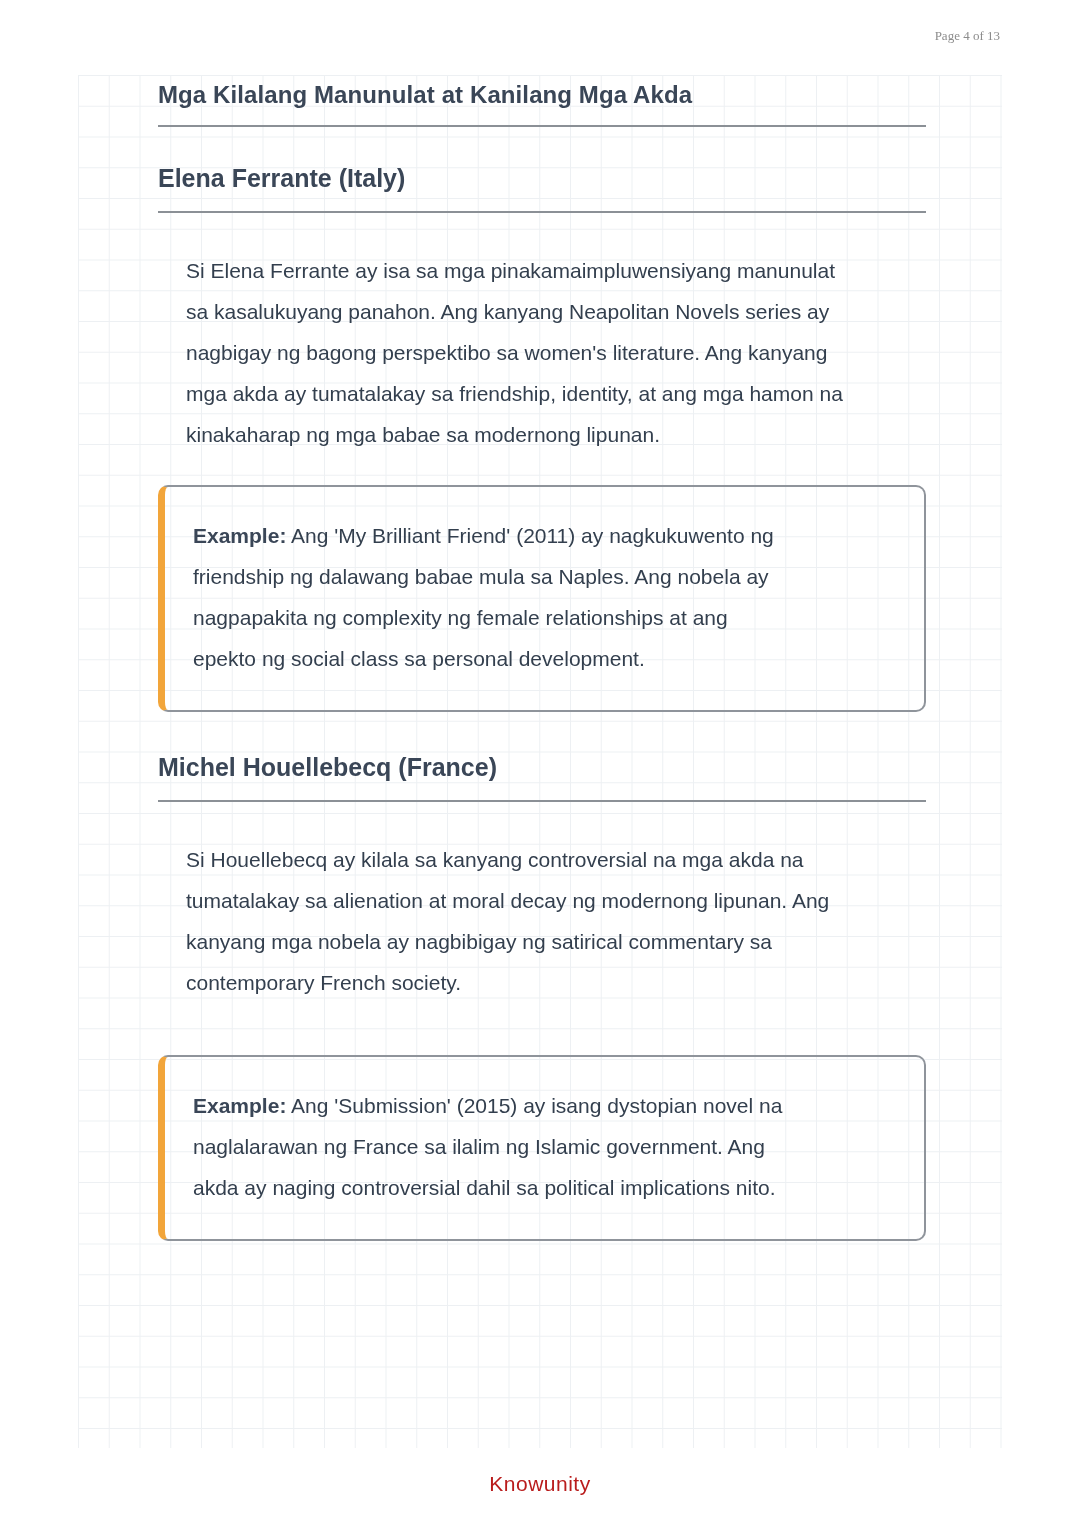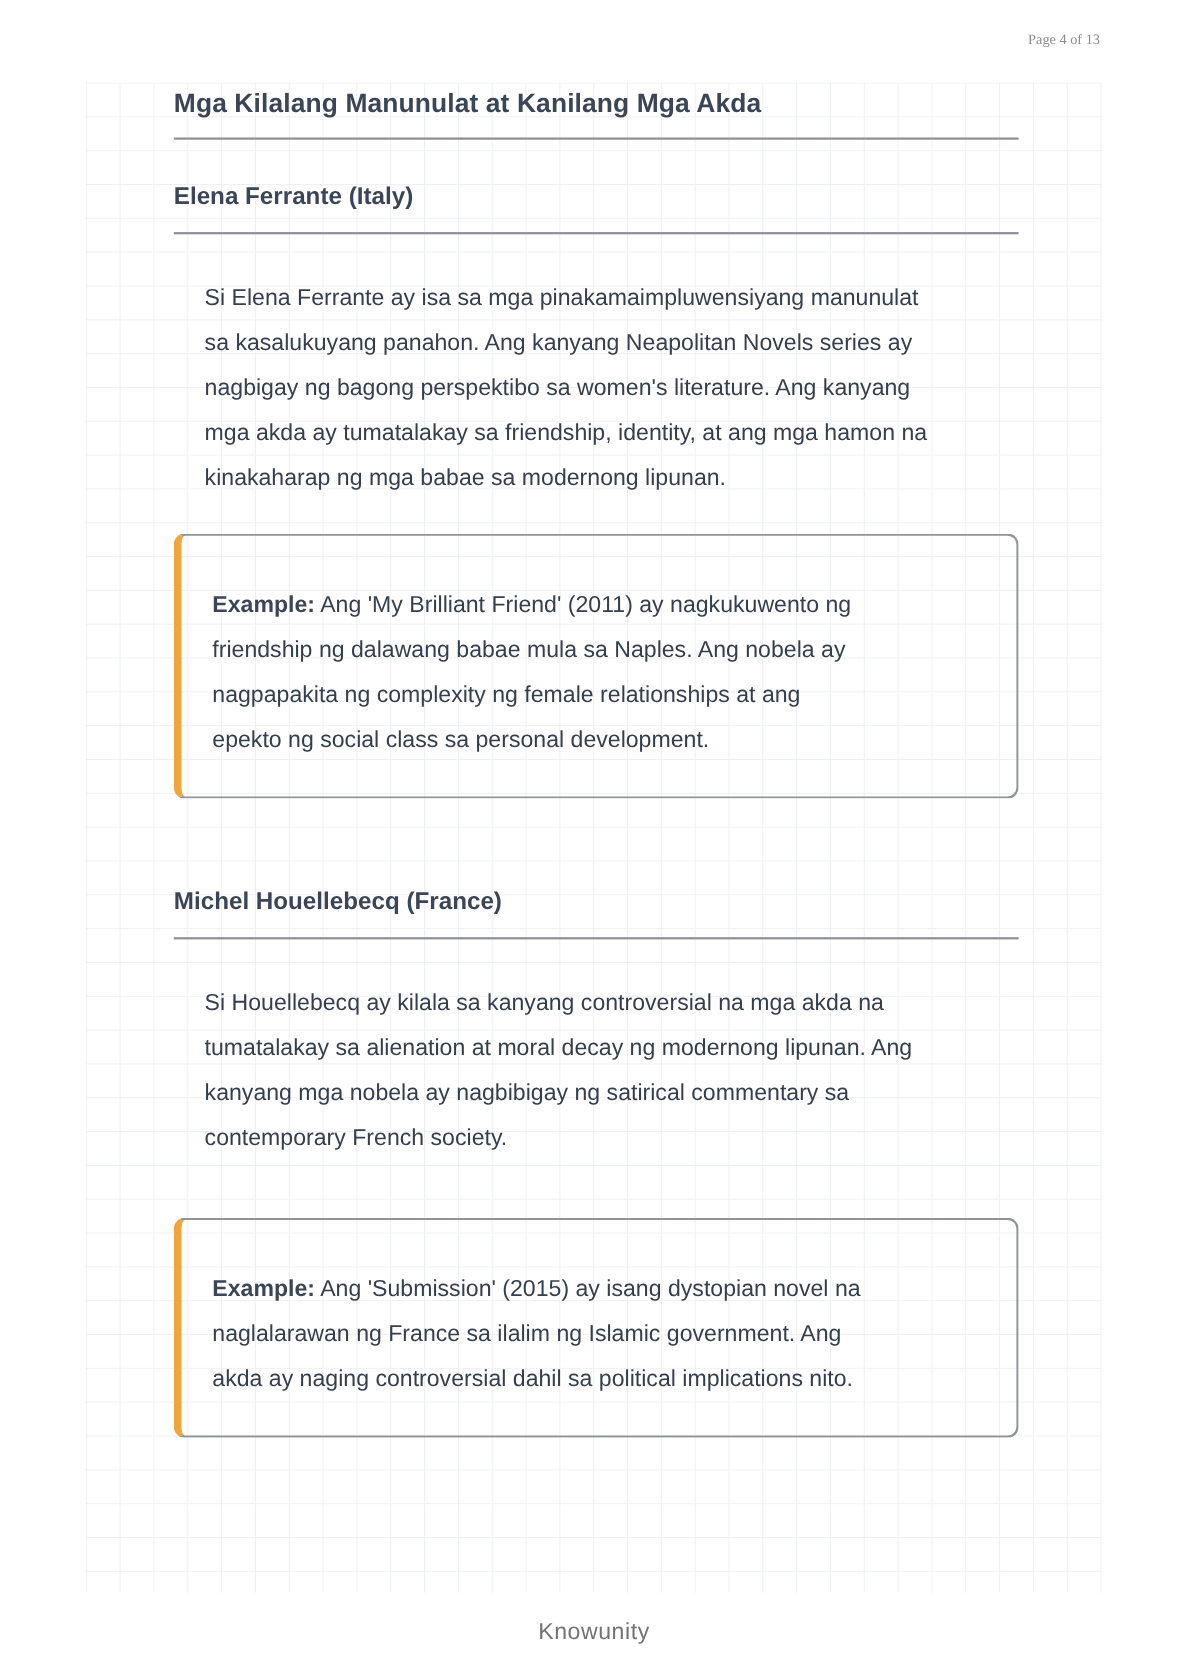--- a/index.html
+++ b/index.html
@@ -42,59 +42,59 @@
 
   h1.doc-title {
     margin-top: 4px;
     font-size: 24px;
     line-height: 32px;
     font-weight: 700;
     color: #3a4657;
     letter-spacing: 0.1px;
   }
   h2.section-heading {
-    font-size: 22px;
+    font-size: 25px;
     line-height: 30px;
     font-weight: 700;
     color: #3a4657;
   }
   .rule {
     border: none;
     border-top: 2px solid #8b9096;
     height: 0;
   }
   .rule-title   { margin-top: 14px; }
   .rule-section { margin-top: 18px; }
 
   .intro     { margin-top: 40px; white-space: pre-line; }
   .para      { margin-top: 37px; white-space: pre-line; margin-left: 28px; }
 
   .heading-1 { margin-top: 36px; }
-  .heading-2 { margin-top: 78px; }
+  .heading-2 { margin-top: 40px; }
 
   .example-box {
     margin-top: 30px;
     border: 2px solid #8f949b;
     border-left: 7px solid #f2a53a;
     border-radius: 10px;
-    padding: 42px 30px 31px 28px;
+    padding: 28px 30px 31px 28px;
     background: transparent;
   }
   .example-box.second { margin-top: 52px; }
   .example-text { white-space: pre-line; }
   .example-label { font-weight: 700; color: #3a4657; }
 
   .footer-brand {
     position: absolute;
     left: 0; top: 1472px;
     width: 100%;
     text-align: center;
     font-size: 21px;
     letter-spacing: 0.5px;
-    color: #737373;
+    color: #b91c1c;
   }
 </style>
 </head>
 <body>
 
 <div class="page">
 
   <div class="grid"></div>
 
   <div class="page-number">Page 4 of 13</div>

